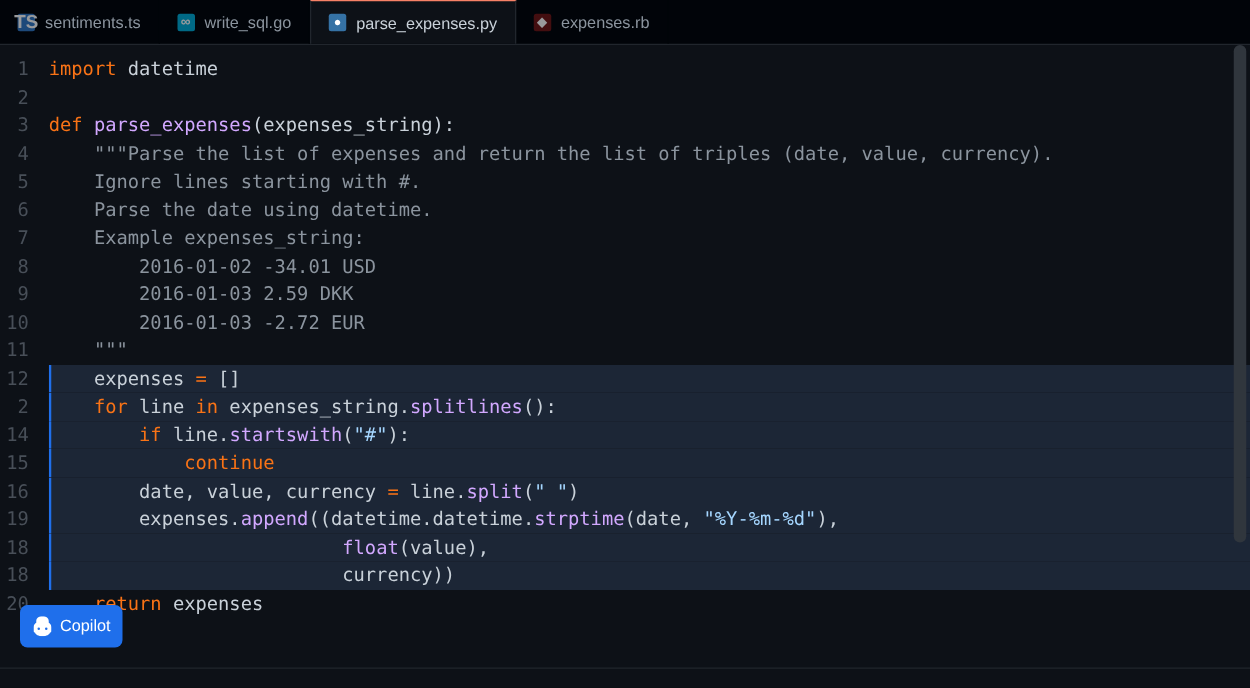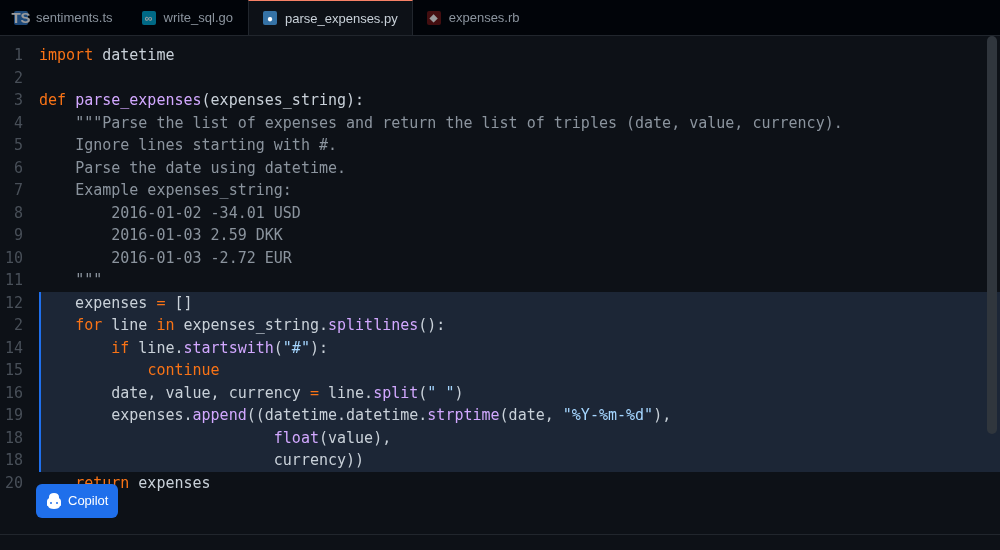--- a/index.html
+++ b/index.html
@@ -29,21 +29,21 @@
   .code .row.hl-last { position:relative; }
   .code .row.hl-last::before { content:""; position:absolute; left:0; top:0; height:100%; width:180px; background:#1c2636; box-shadow: inset 2px 0 0 #1f6feb; z-index:-1; }
 
   
   .kw { color:#f97316; }  
   .fn { color:#d2a8ff; }  
   .str { color:#a5d6ff; } 
   .cm, .doc { color:#8b949e; }
 
   
-  .copilot { position:absolute; left:36px; bottom:16px; display:flex; align-items:center; gap:6px; background:#1f6feb; color:#fff; font-size:13px; font-weight:500; padding:6px 10px; border-radius:6px; cursor:pointer; font-family: -apple-system, BlinkMacSystemFont, "Segoe UI", Helvetica, Arial, sans-serif; }
+  .copilot { position:absolute; left:16px; bottom:16px; display:flex; align-items:center; gap:6px; background:#1f6feb; color:#fff; font-size:13px; font-weight:500; padding:6px 10px; border-radius:6px; cursor:pointer; font-family: -apple-system, BlinkMacSystemFont, "Segoe UI", Helvetica, Arial, sans-serif; }
   .copilot svg { width:16px; height:16px; }
 
   .footer { height:16px; background:#0d1117; border-top:1px solid #21262d; display:flex; justify-content:center; align-items:center; color:#8b949e; font-size:11px; }
 </style>
 </head>
 <body>
 <div class="root">
 
   <div class="tabbar">
     <div class="tab inactive">

